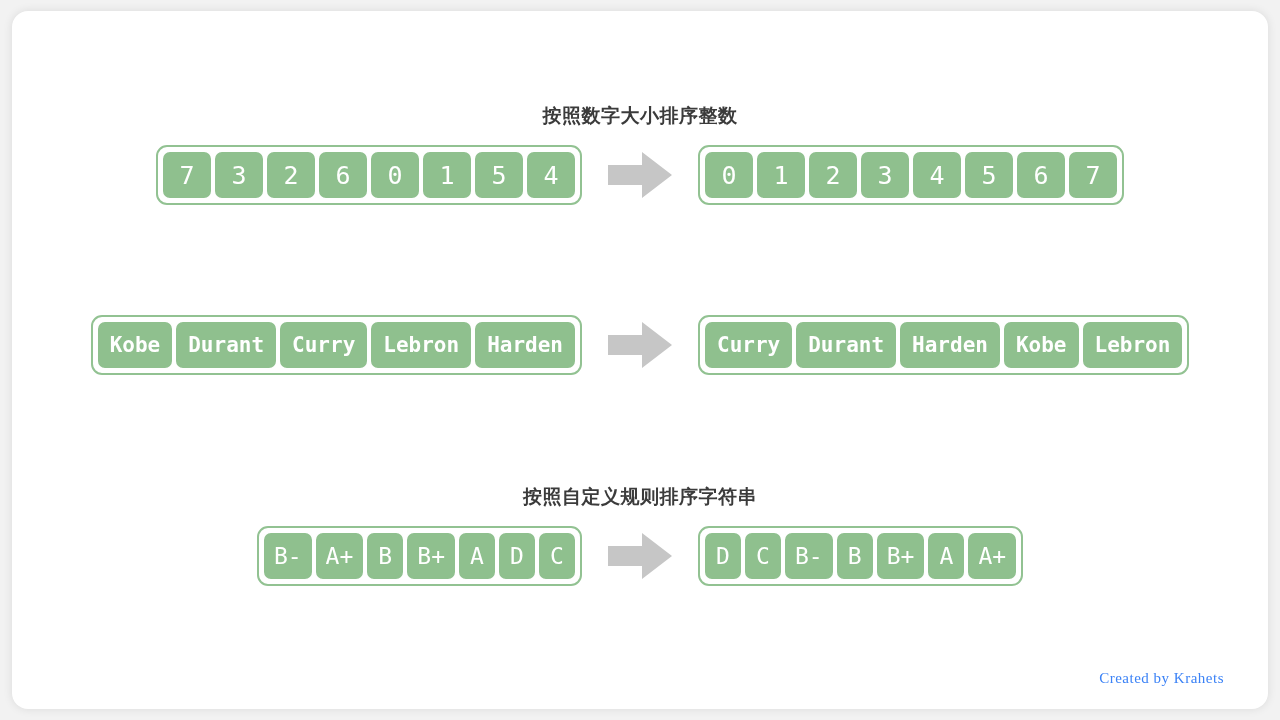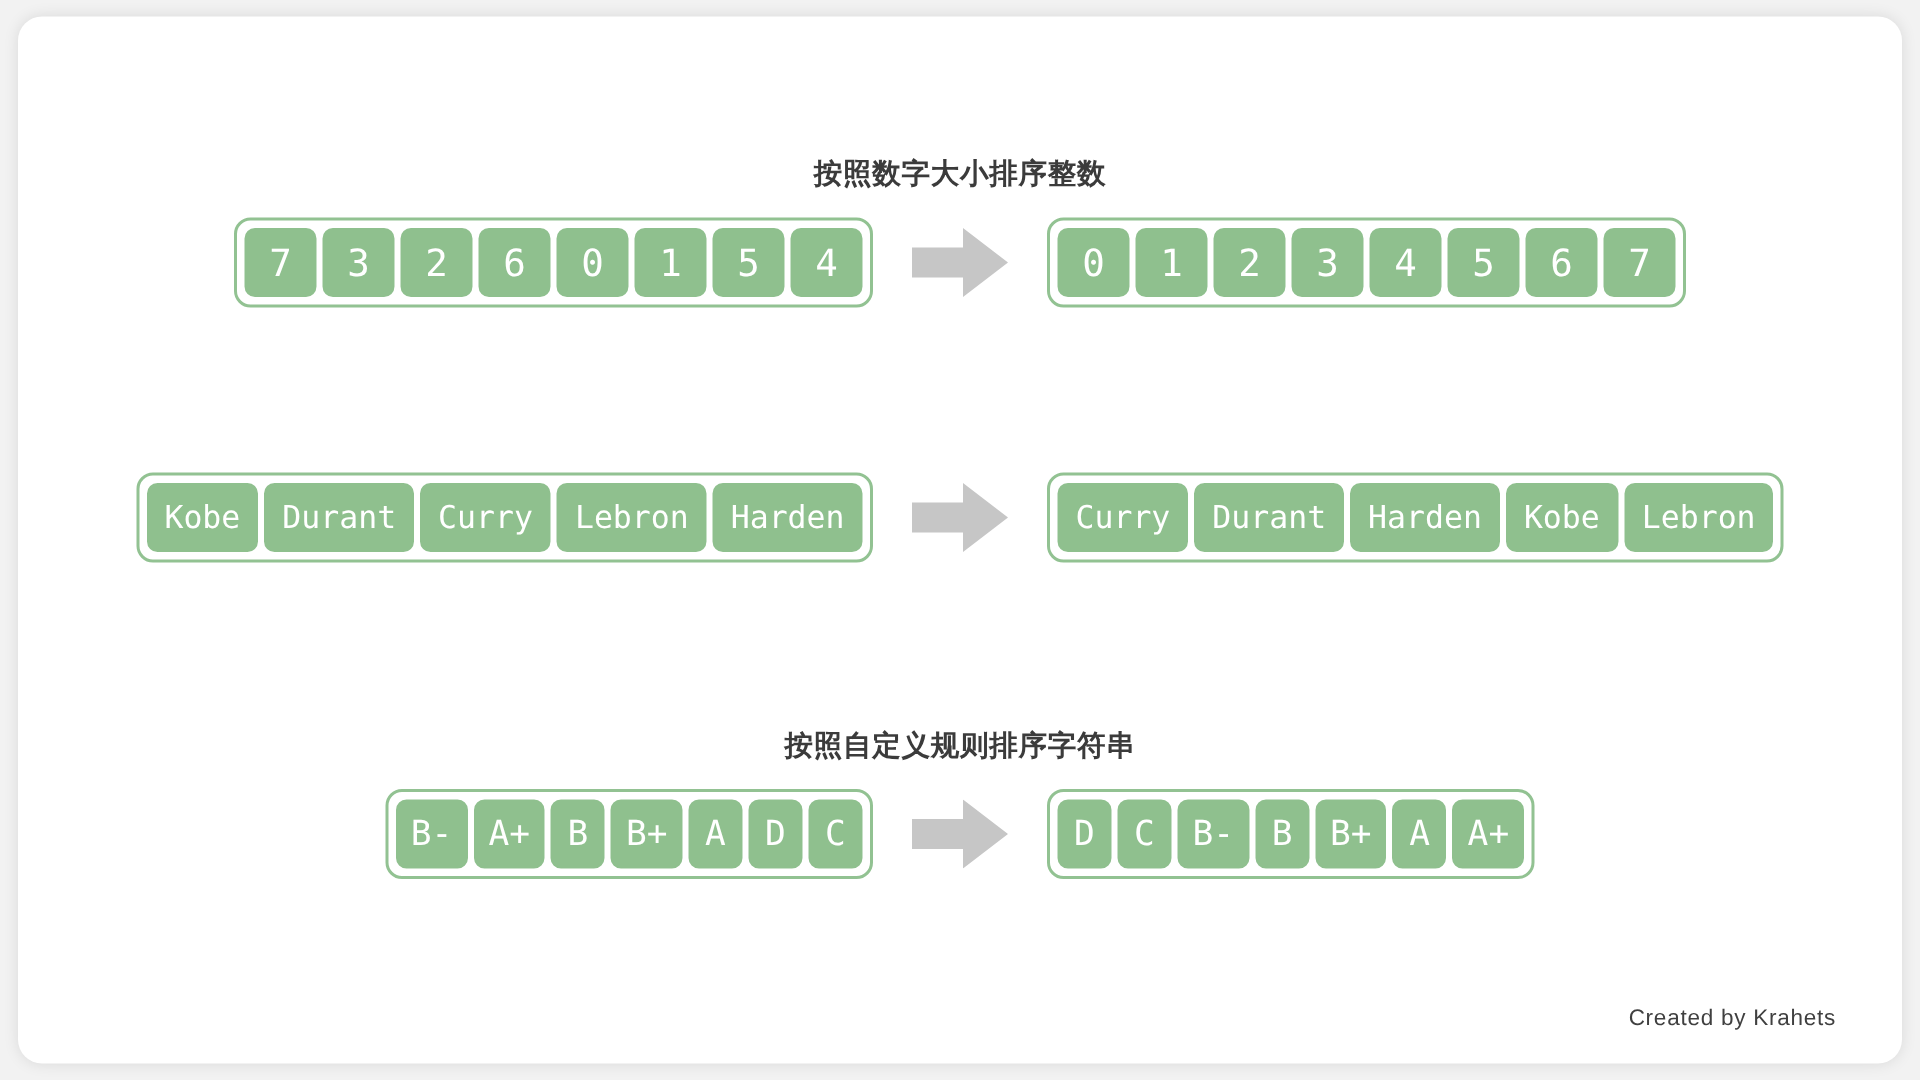--- a/index.html
+++ b/index.html
@@ -87,20 +87,21 @@
   
   .array.nums .cell {
     width: 52px;
   }
 
   
   .array.strs .cell {
     padding: 0 12px;
     font-size: 21px;
     white-space: nowrap;
+    font-weight: bold;
   }
 
   
   .array.grades .cell {
     padding: 0 10px;
     min-width: 40px;
     font-size: 23px;
     white-space: nowrap;
   }
 
@@ -108,23 +109,23 @@
     width: 64px;
     height: 46px;
     margin: 0 26px;
     flex: 0 0 auto;
   }
 
   .footer {
     position: absolute;
     right: 44px;
     bottom: 22px;
-    font-family: Liberation Sans, sans-serif;
+    font-family: Liberation Serif, serif;
     font-size: 15px;
-    color: #404040;
+    color: #3b82f6;
     letter-spacing: 0.5px;
     white-space: nowrap;
   }
 
   #sec0 { top: 92px; }
   #sec1 { top: 288px; }
   #sec2 { top: 473px; }
 </style>
 </head>
 <body>

